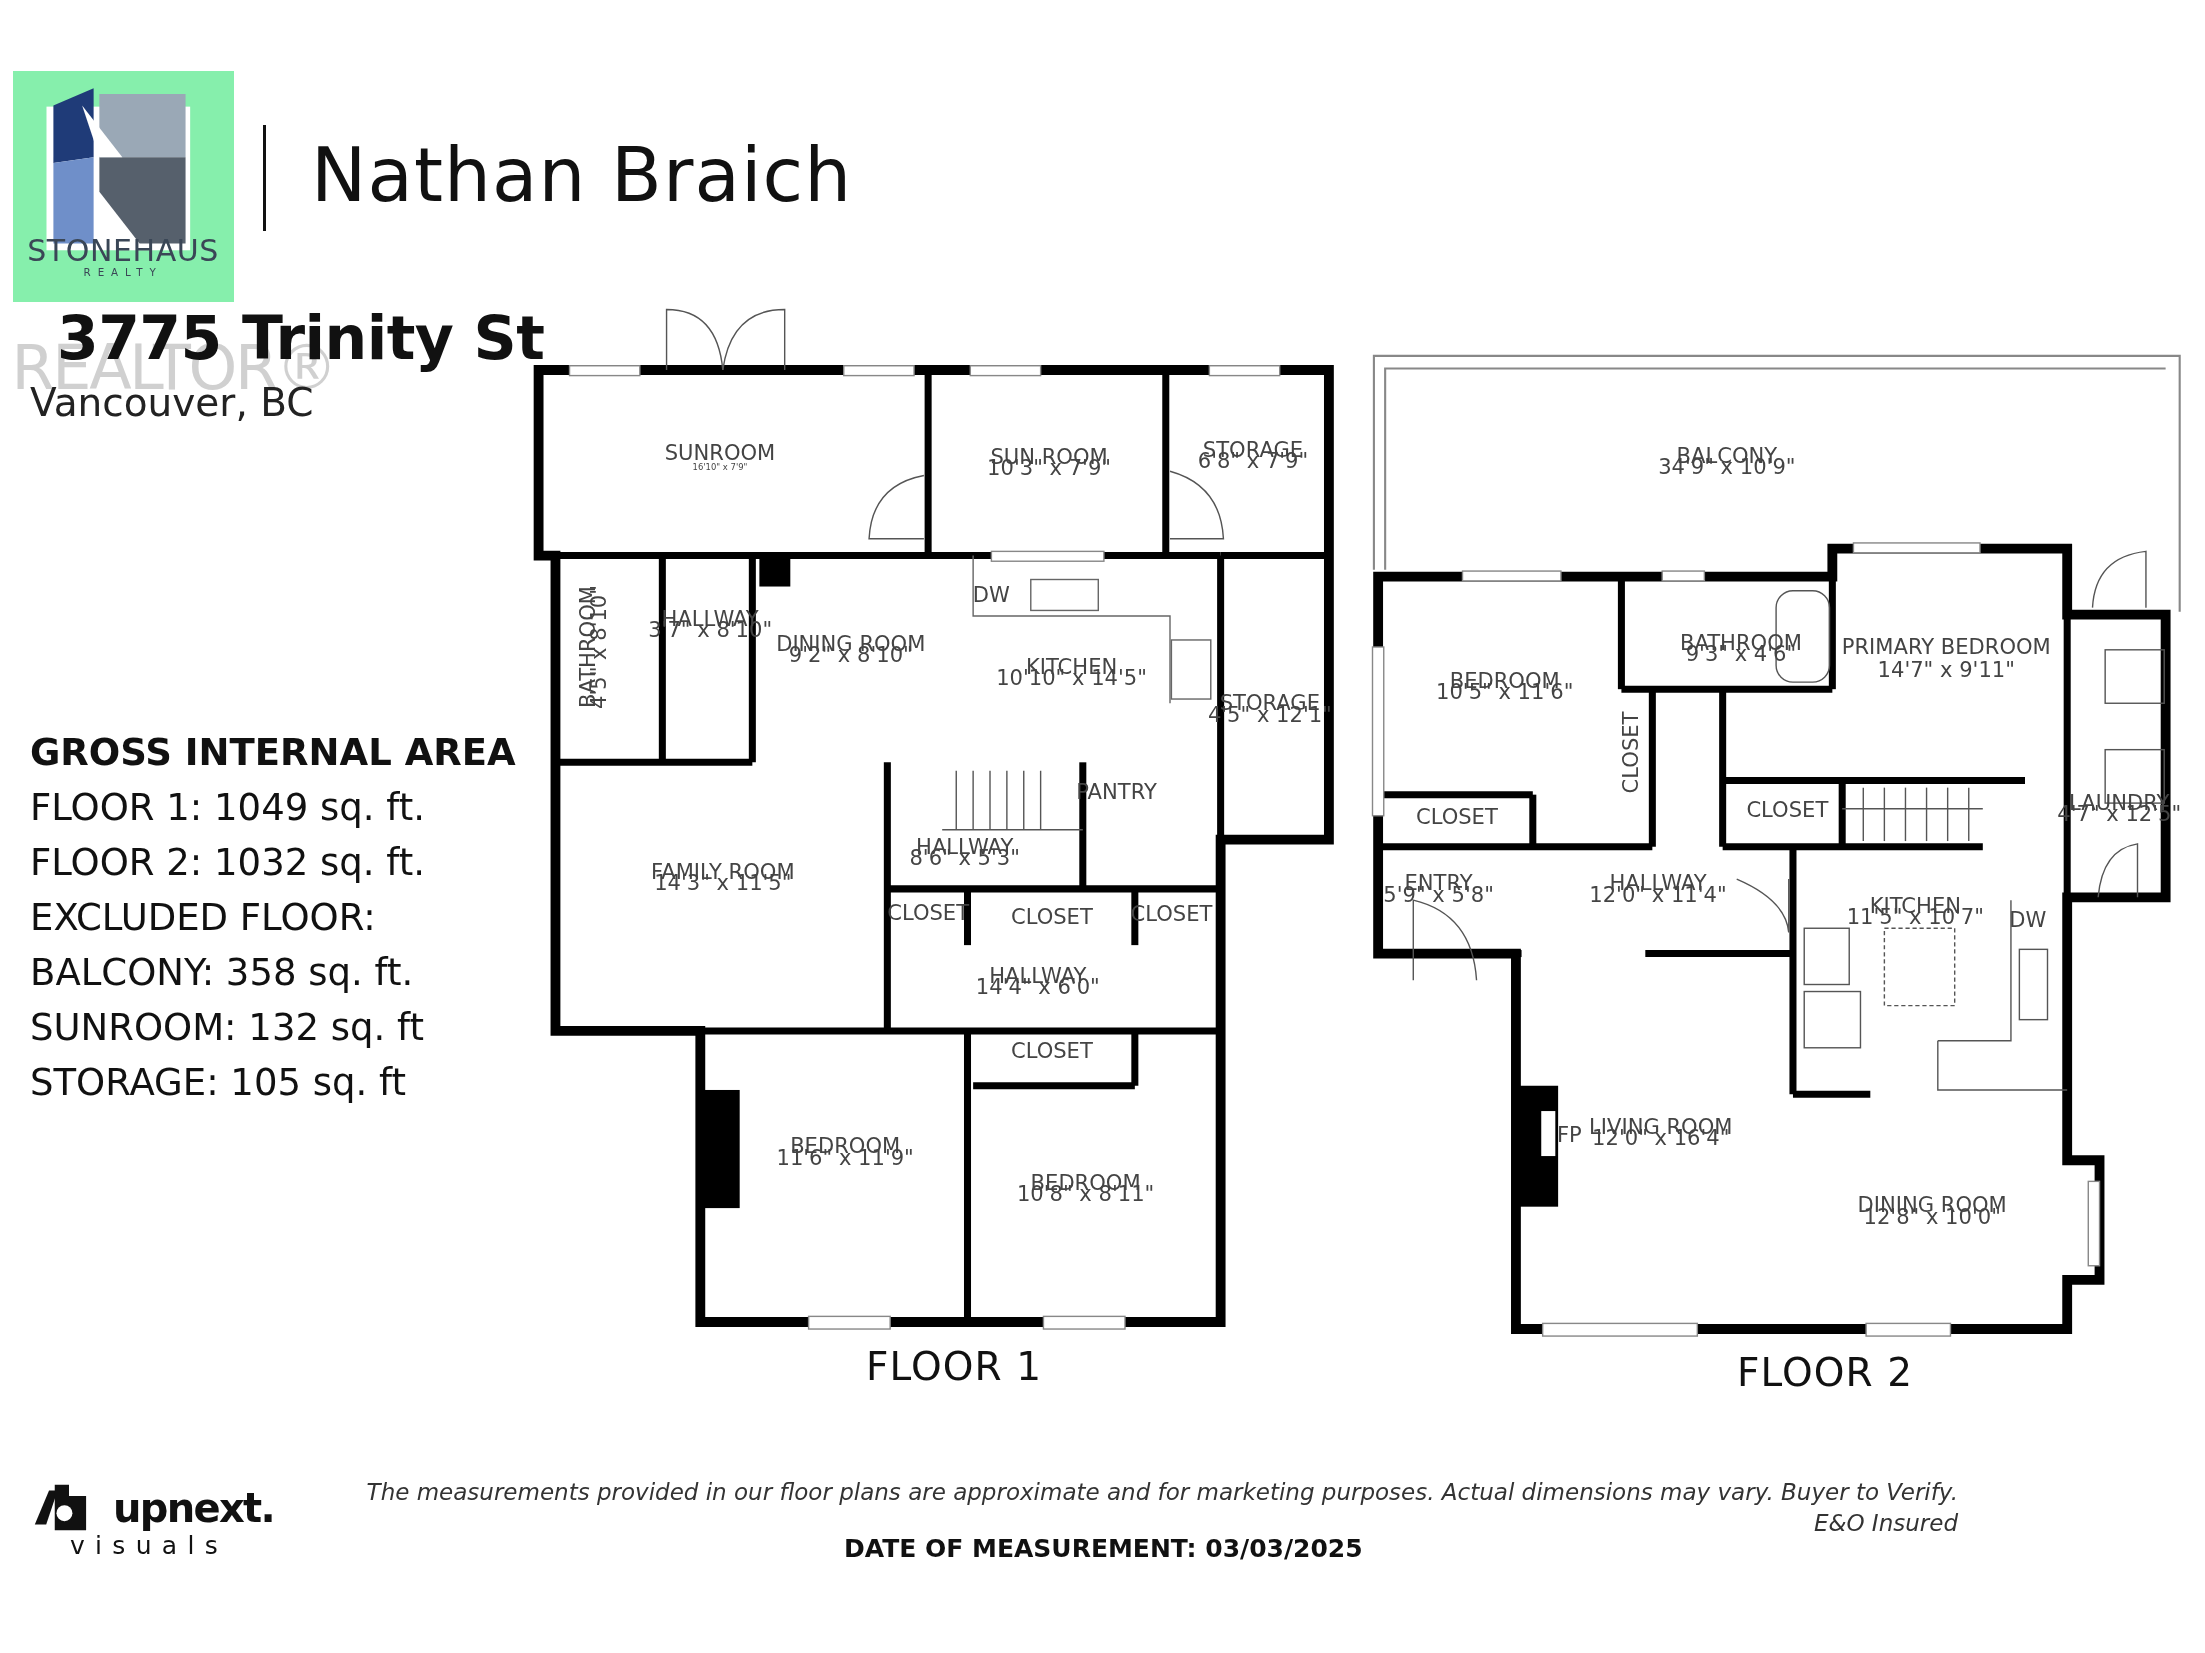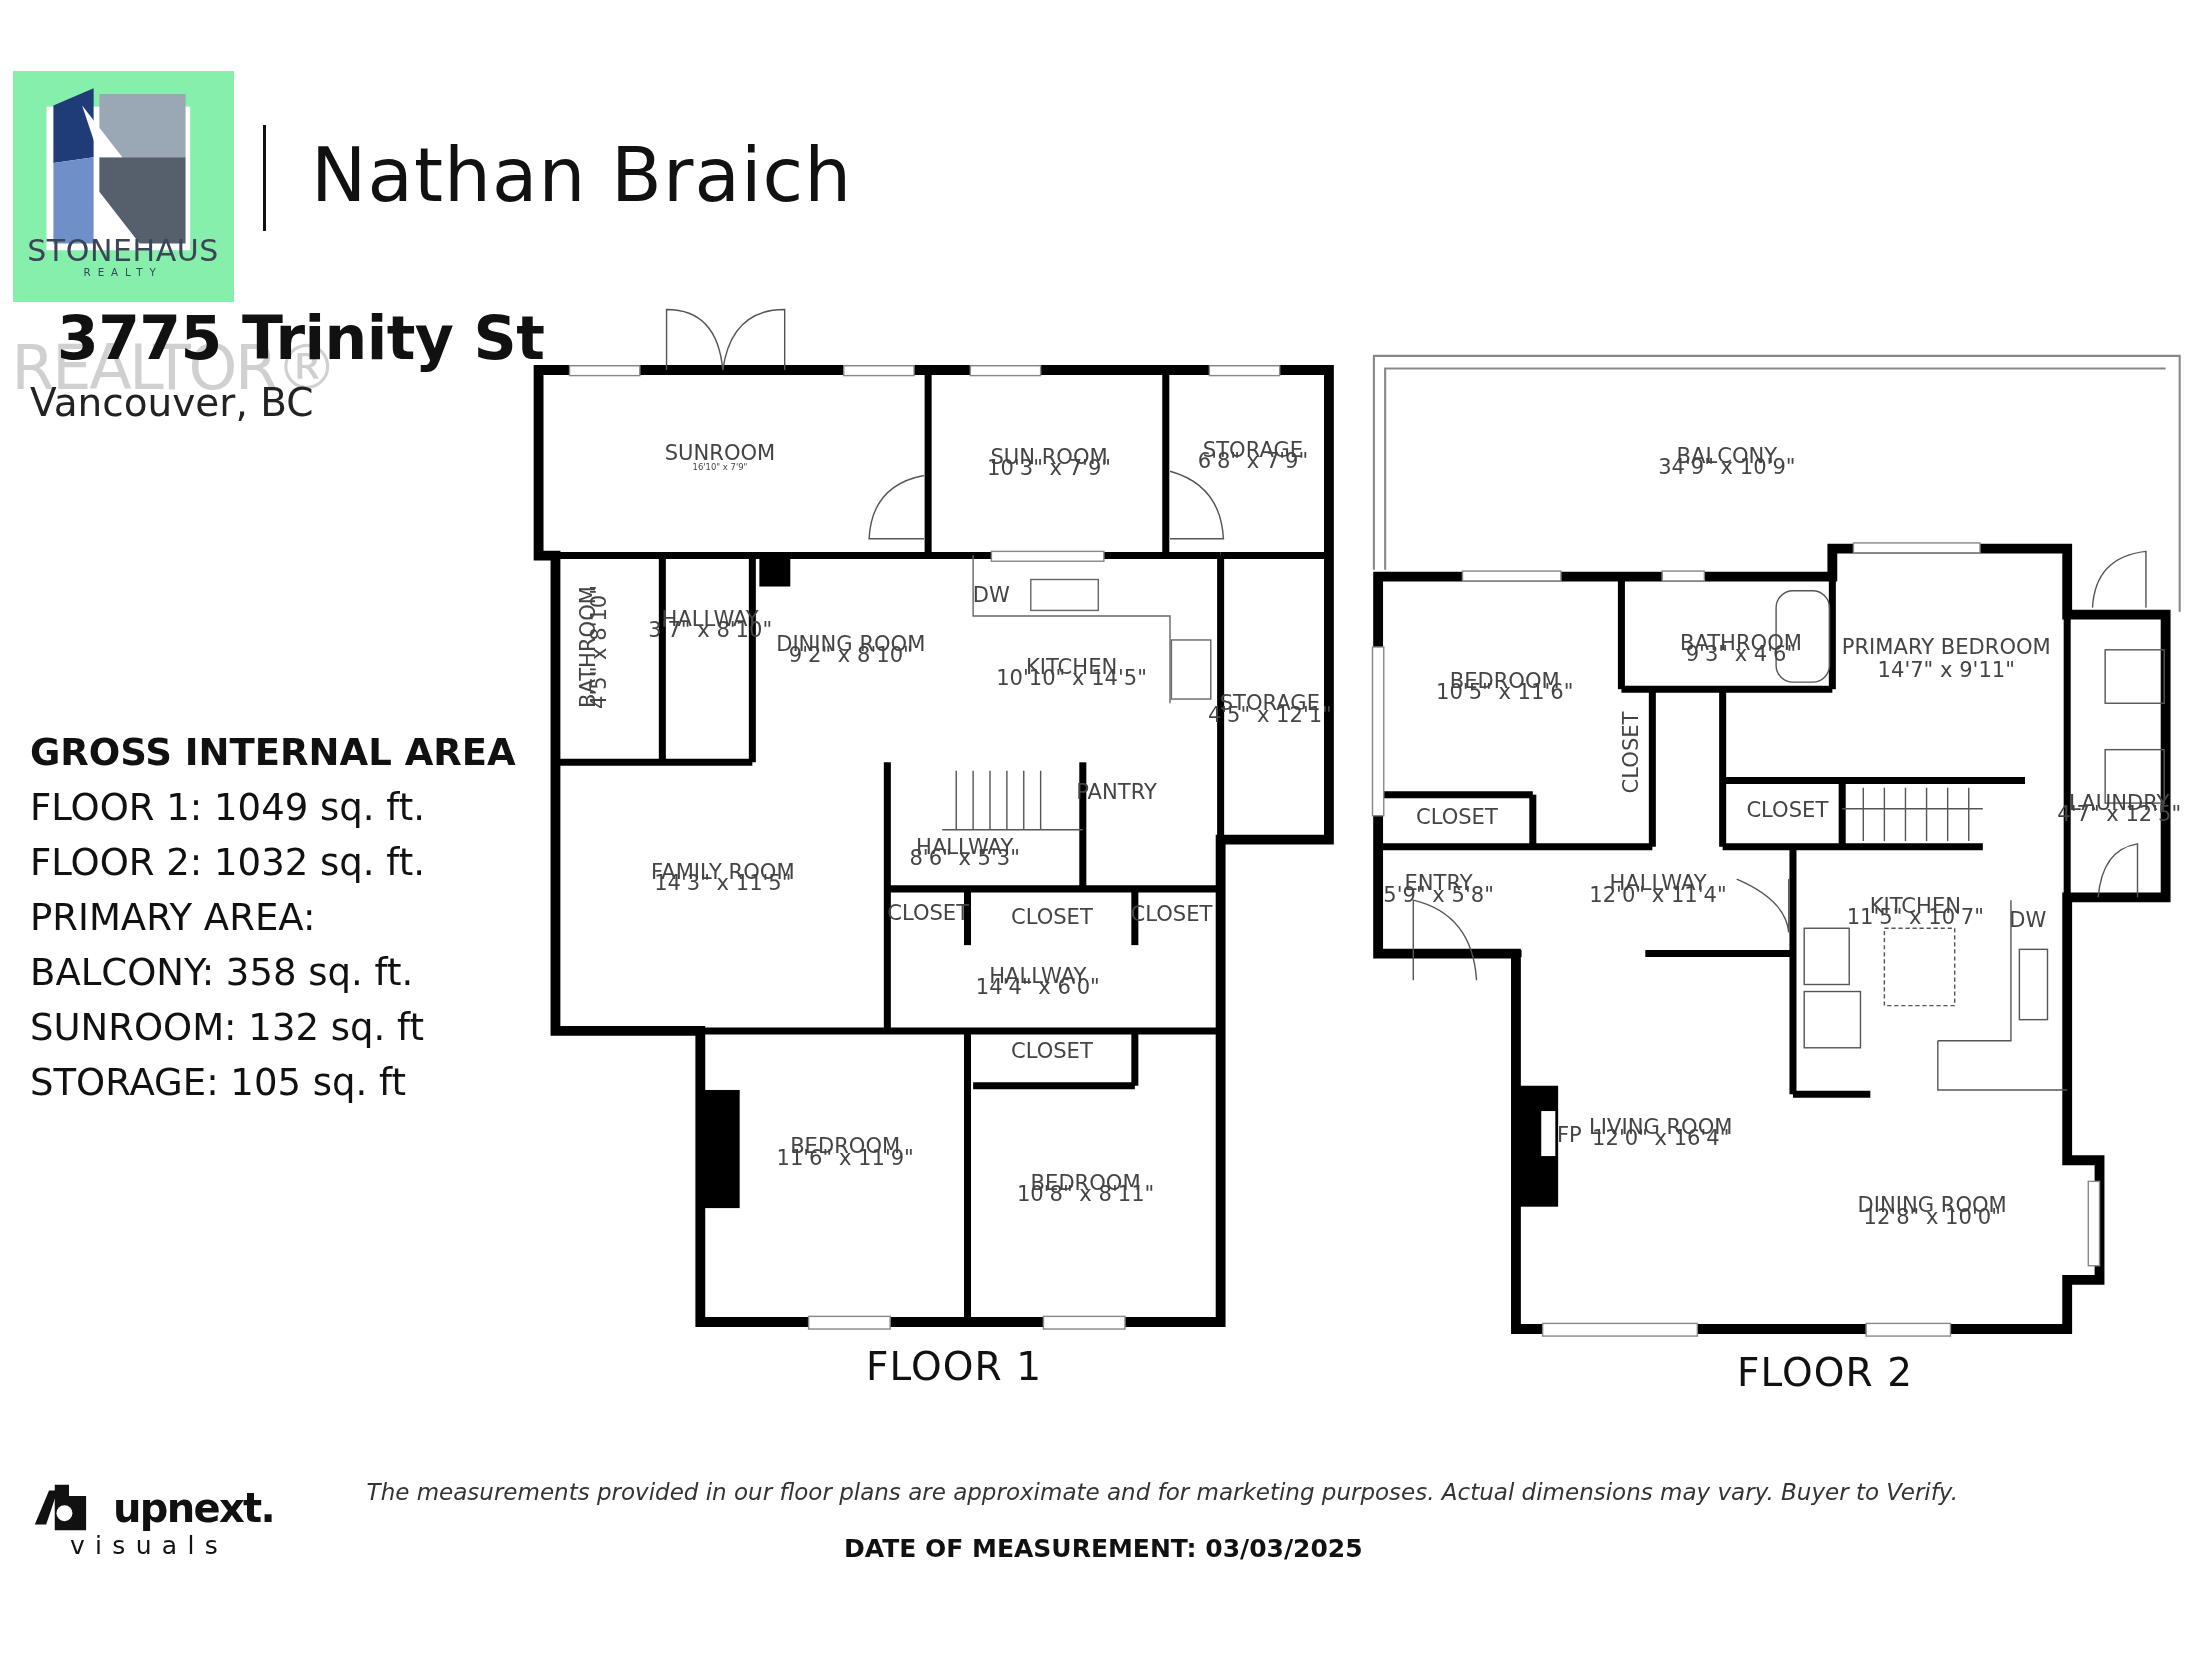--- a/index.html
+++ b/index.html
@@ -43,21 +43,21 @@
 <div class="abs agent-name">Nathan Braich</div>
 
 <div class="abs realtor-ghost">REALTOR®</div>
 <div class="abs address">3775 Trinity St</div>
 <div class="abs city">Vancouver, BC</div>
 
 <div class="abs area-block">
   <div class="bold">GROSS INTERNAL AREA</div>
   <div>FLOOR 1: 1049 sq. ft.</div>
   <div>FLOOR 2: 1032 sq. ft.</div>
-  <div>PRIMARY AREA:</div>
+  <div>EXCLUDED FLOOR:</div>
   <div>BALCONY: 358 sq. ft.</div>
   <div>SUNROOM: 132 sq. ft</div>
   <div>STORAGE: 105 sq. ft</div>
 </div>
 
 <svg class="abs" style="left:0;top:0" width="2205" height="1654" viewBox="0 0 1568 1176">
   <g fill="none" stroke="#000" stroke-width="7">
 
     <path d="M383 263 L945 263 L945 597 L868 597 L868 940 L498 940 L498 733 L395 733 L395 395 L383 395 Z"></path>
   </g>
@@ -254,15 +254,16 @@
   <svg width="80" height="57" viewBox="0 0 140 100">
     <path d="M10 80 L35 20 L50 20 L30 80 Z" fill="#111"></path>
     <path d="M45 10 L70 10 L70 30 L100 30 L100 90 L45 90 Z" fill="#111"></path>
     <circle cx="62" cy="60" r="14" fill="#fff"></circle>
   </svg>
   <div class="upnext-text">upnext.</div>
   <div class="upnext-sub">visuals</div>
 </div>
 <div class="abs disclaimer">
   <div>The measurements provided in our floor plans are approximate and for marketing purposes. Actual dimensions may vary. Buyer to Verify.</div>
+  <div>E&amp;O Insured</div>
 </div>
 <div class="abs date">DATE OF MEASUREMENT: 03/03/2025</div>
 
 
 </body></html>

